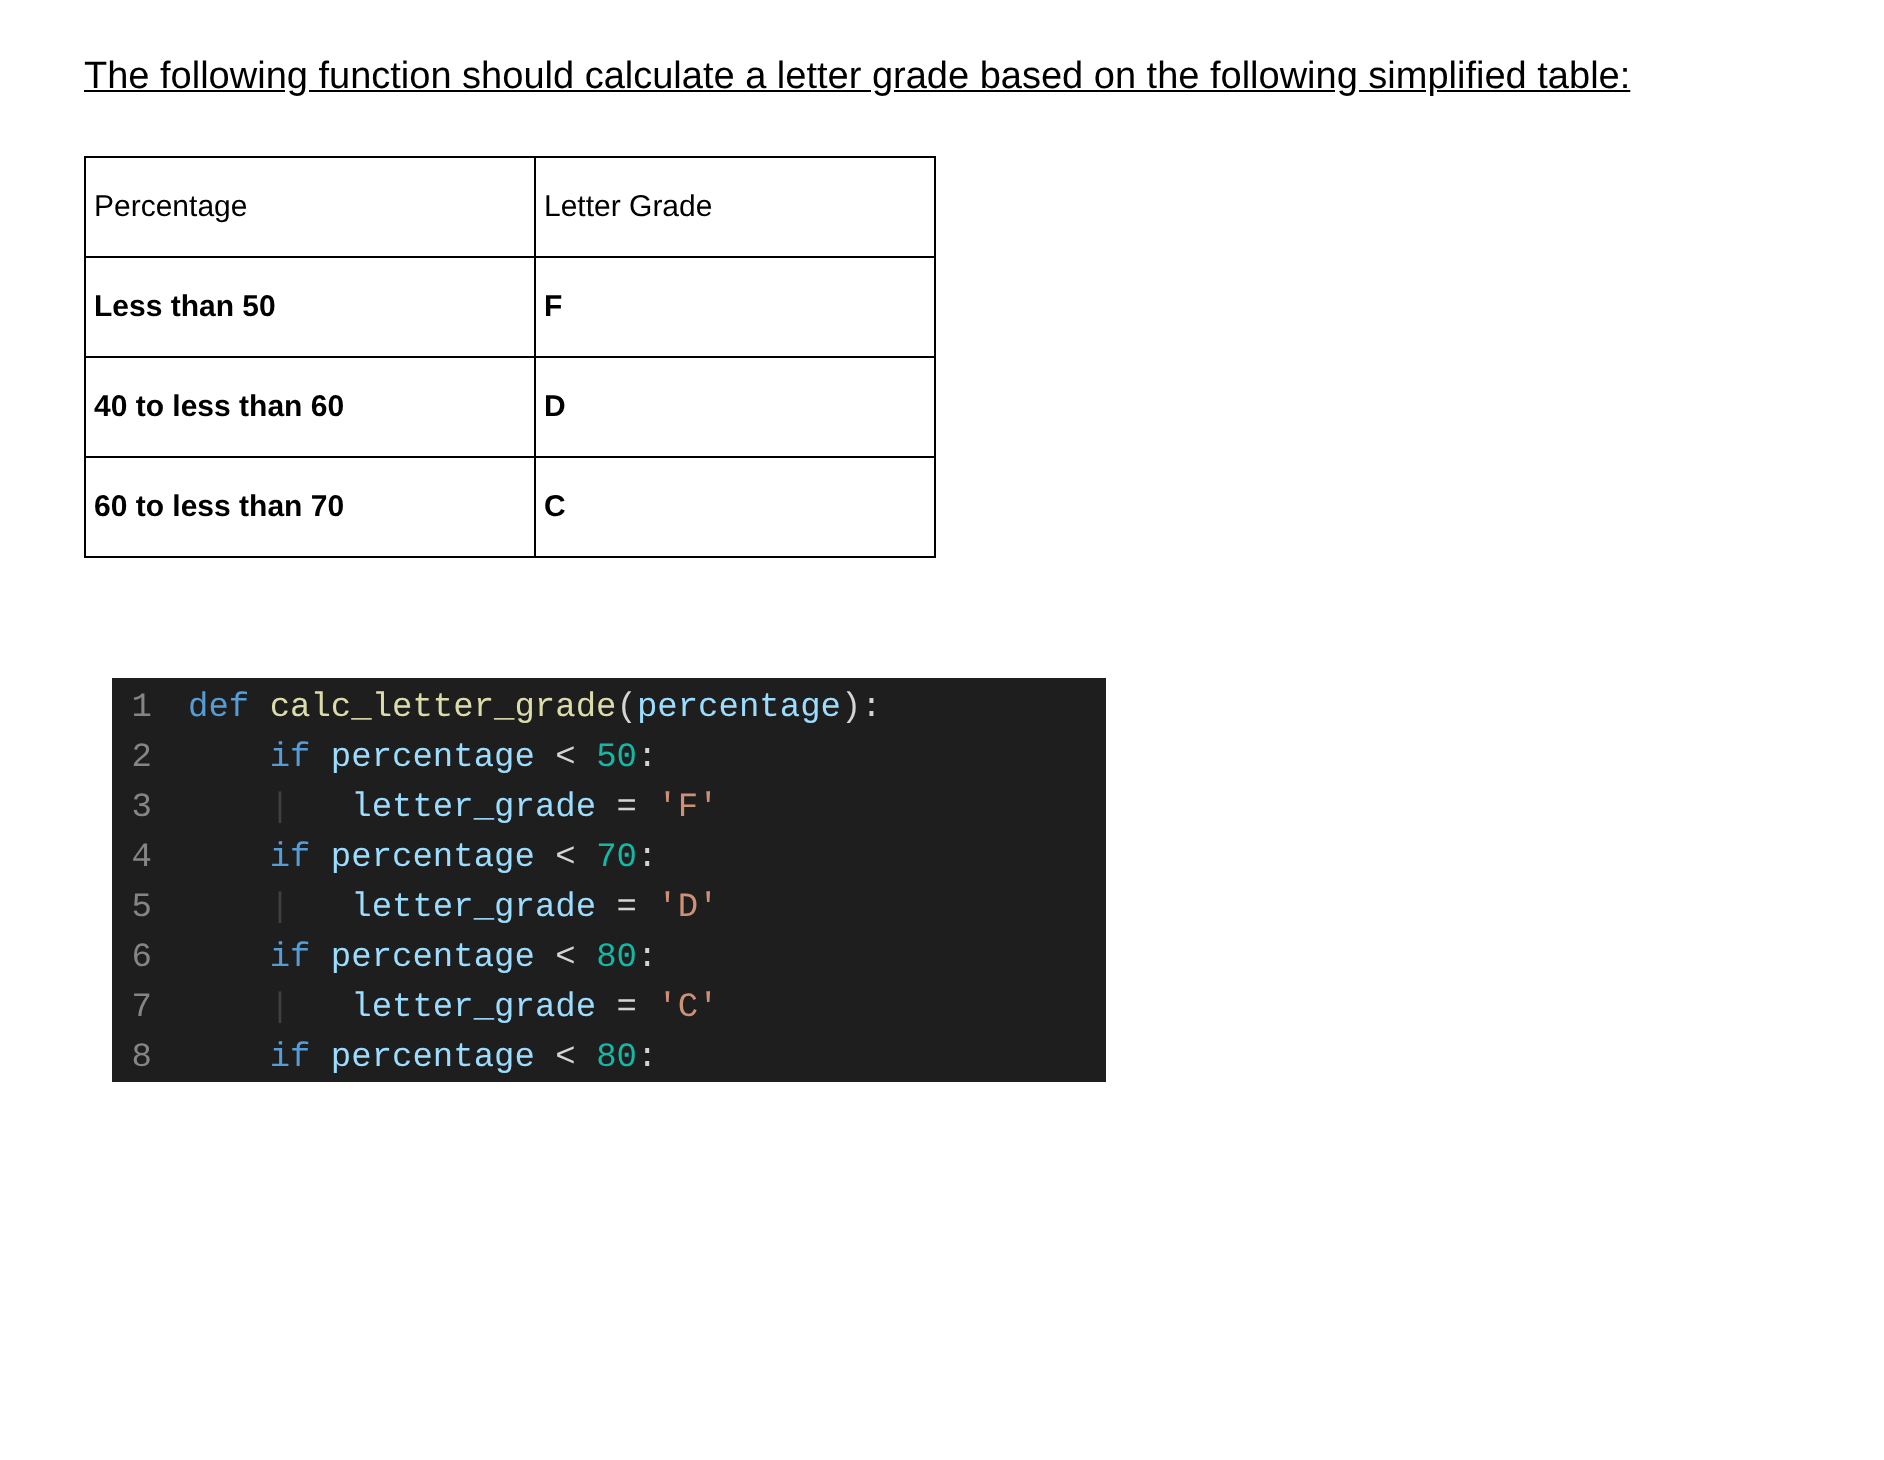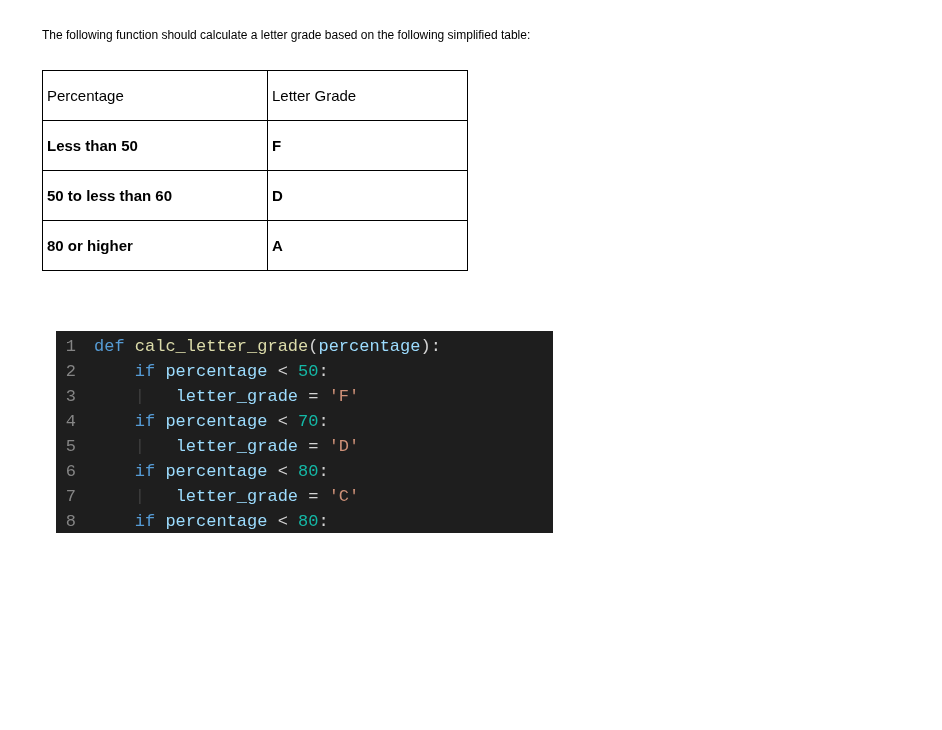--- a/index.html
+++ b/index.html
@@ -6,21 +6,22 @@
     body {
       font-family: Arial, Helvetica, sans-serif;
       font-size: 15px;
       color: #000;
       background: #fff;
       padding: 28px 0 0 42px;
       width: 942px;
     }
     .intro {
       margin-bottom: 28px;
-      font-size: 12px;
+      font-size: 19px;
+      text-decoration: underline;
     }
     table.grades {
       border-collapse: collapse;
       margin-bottom: 60px;
     }
     table.grades th, table.grades td {
       border: 1px solid #000;
       text-align: left;
       padding: 16px 8px 16px 4px;
       font-weight: bold;
@@ -75,26 +76,26 @@
       <th>Percentage</th>
       <th>Letter Grade</th>
     </tr>
   </thead>
   <tbody>
     <tr>
       <td>Less than 50</td>
       <td>F</td>
     </tr>
     <tr>
-      <td>50 to less than 60</td>
+      <td>40 to less than 60</td>
       <td>D</td>
     </tr>
     <tr>
-      <td>80 or higher</td>
-      <td>A</td>
+      <td>60 to less than 70</td>
+      <td>C</td>
     </tr>
   </tbody>
 </table>
 
 <div class="code-block" id="code-block">
     <div class="code-line"><span class="line-num">1</span><span class="code-content"><span class="tok-keyword">def</span><span class="tok-punct"> </span><span class="tok-func">calc_letter_grade</span><span class="tok-punct">(</span><span class="tok-ident">percentage</span><span class="tok-punct">):</span></span></div>
     <div class="code-line"><span class="line-num">2</span><span class="code-content"><span class="tok-punct">    </span><span class="tok-keyword">if</span><span class="tok-punct"> </span><span class="tok-ident">percentage</span><span class="tok-op"> &lt; </span><span class="tok-num">50</span><span class="tok-punct">:</span></span></div>
     <div class="code-line"><span class="line-num">3</span><span class="code-content"><span class="tok-punct">    </span><span class="indent-guide">|</span><span class="tok-punct">   </span><span class="tok-ident">letter_grade</span><span class="tok-op"> = </span><span class="tok-str">'F'</span></span></div>
     <div class="code-line"><span class="line-num">4</span><span class="code-content"><span class="tok-punct">    </span><span class="tok-keyword">if</span><span class="tok-punct"> </span><span class="tok-ident">percentage</span><span class="tok-op"> &lt; </span><span class="tok-num">70</span><span class="tok-punct">:</span></span></div>
     <div class="code-line"><span class="line-num">5</span><span class="code-content"><span class="tok-punct">    </span><span class="indent-guide">|</span><span class="tok-punct">   </span><span class="tok-ident">letter_grade</span><span class="tok-op"> = </span><span class="tok-str">'D'</span></span></div>

